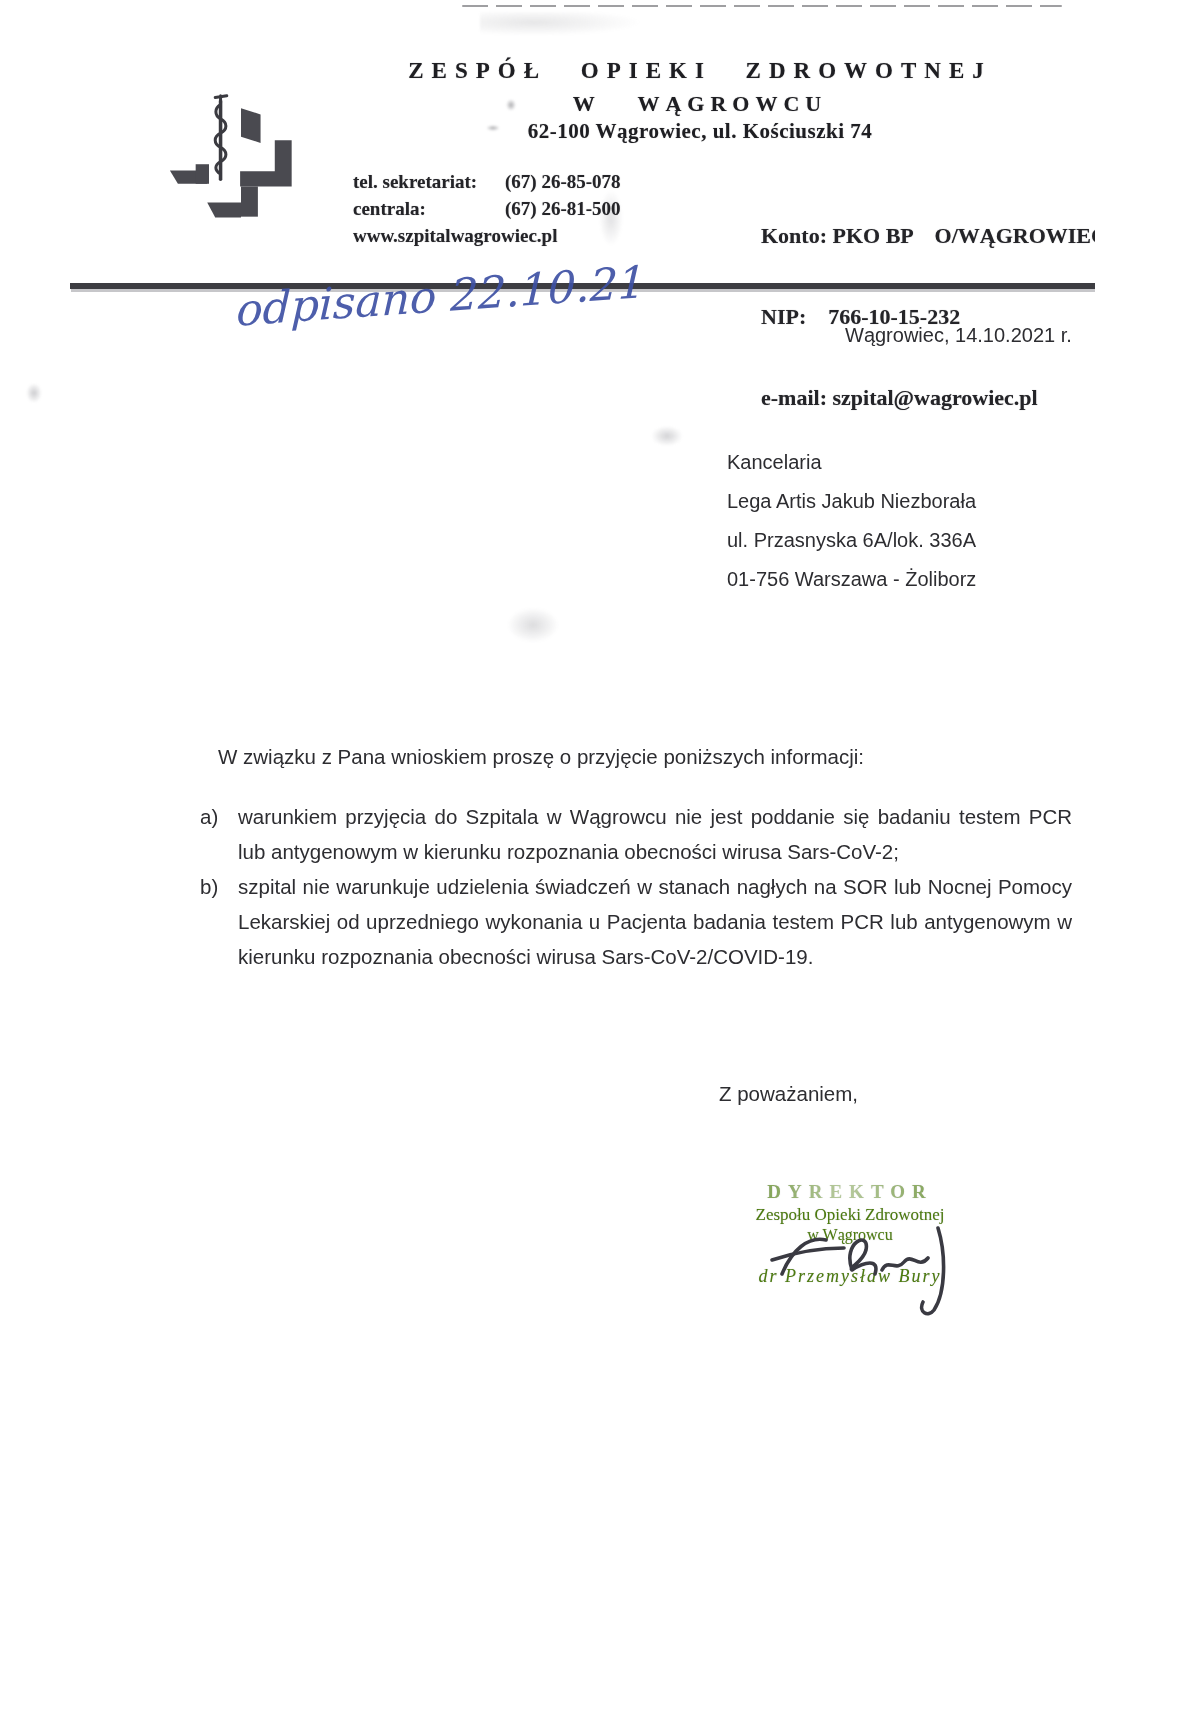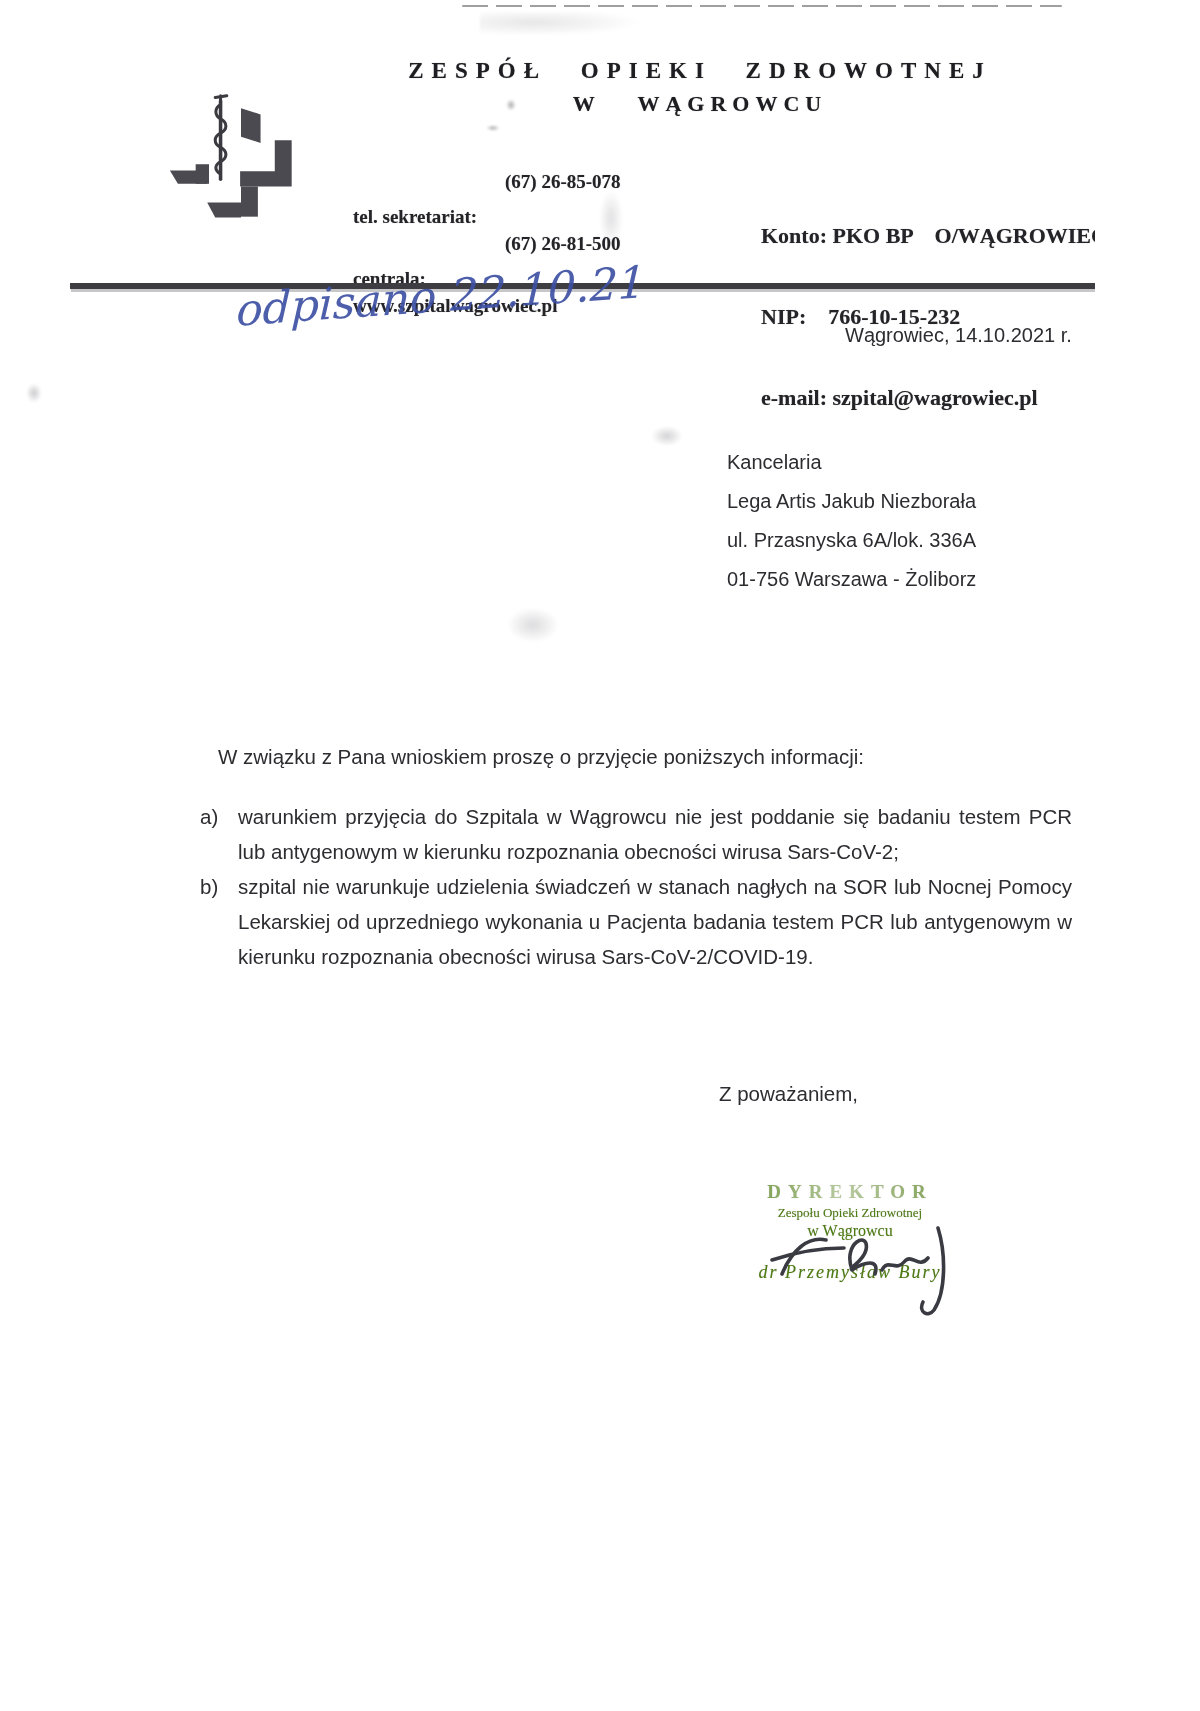--- a/index.html
+++ b/index.html
@@ -43,21 +43,21 @@
     position:absolute;left:300px;top:119px;width:800px;text-align:center;
     font-family:"Liberation Serif",serif;font-weight:bold;color:#1e1e22;
     font-size:21px;letter-spacing:.5px;text-shadow:0 0 1px rgba(40,40,45,.4);
   }
   .contacts-left{
     position:absolute;left:353px;top:168px;width:340px;
     font-family:"Liberation Serif",serif;font-weight:bold;font-size:19px;line-height:27px;
     color:#242428;text-shadow:0 0 1px rgba(40,40,45,.4);
   }
   .contacts-left .row{display:flex;}
-  .contacts-left .lbl{width:152px;margin-top:35px;}
+  .contacts-left .lbl{width:152px;}
   .contacts-right{
     position:absolute;left:761px;top:168px;width:330px;
     font-family:"Liberation Serif",serif;font-weight:bold;font-size:22px;line-height:27px;
     color:#242428;text-shadow:0 0 1px rgba(40,40,45,.4);white-space:pre;
   }
   .head-rule{
     position:absolute;left:70px;top:283px;width:1077px;height:6px;background:#3d3d42;
     box-shadow:0 4px 0 -1px rgba(130,130,138,.45);
   }
 
@@ -86,21 +86,21 @@
   .stamp{
     position:absolute;left:700px;top:1181px;width:300px;text-align:center;
     font-family:"Liberation Serif",serif;color:#4d7c0f;
   }
   .stamp .l1{
     font-weight:bold;font-size:19px;letter-spacing:7px;
     -webkit-mask-image:linear-gradient(90deg,rgba(0,0,0,.95),rgba(0,0,0,.4) 48%,rgba(0,0,0,.9));
             mask-image:linear-gradient(90deg,rgba(0,0,0,.95),rgba(0,0,0,.4) 48%,rgba(0,0,0,.9));
     text-shadow:0 0 1px rgba(130,130,140,.6);
   }
-  .stamp .l2{font-size:13px;margin-top:2px;text-shadow:0 0 1px rgba(130,130,140,.5);}
+  .stamp .l2{font-size:17px;margin-top:2px;text-shadow:0 0 1px rgba(130,130,140,.5);}
   .stamp .l3{font-size:16px;margin-top:1px;text-shadow:0 0 1px rgba(130,130,140,.5);}
   .stamp .nm{font-size:18px;font-style:italic;margin-top:22px;letter-spacing:2px;
              text-shadow:0 0 1px rgba(130,130,140,.5);}
   .sig-svg{position:absolute;left:768px;top:1212px;width:230px;height:110px;}
 </style>
 </head>
 <body>
 
 <div class="page">
 
@@ -124,20 +124,21 @@
     </g>
     <g fill="none" stroke="#3a3a40" stroke-width="4" stroke-linecap="round">
       <line x1="85" y1="22" x2="85" y2="110"></line>
       <path d="M85,26 C78,30 78,38 85,42 C93,46 93,54 85,58 C77,62 77,70 85,74 C93,78 93,86 85,90 C78,94 78,100 85,104" stroke-width="3.4"></path>
       <path d="M79,18 L92,16 M85,16 L85,24" stroke-width="3.4"></path>
     </g>
   </svg>
 
   <div class="org-title">ZESPÓŁ OPIEKI ZDROWOTNEJ</div>
   <div class="org-title2">W WĄGROWCU</div>
+  <div class="org-address">62-100 Wągrowiec, ul. Kościuszki 74</div>
 
   <div class="contacts-left">
     <div class="row">
       <span class="lbl">tel. sekretariat:</span>
       <span class="val">(67) 26-85-078</span>
     </div>
     <div class="row">
       <span class="lbl">centrala:</span>
       <span class="val">(67) 26-81-500</span>
     </div>

